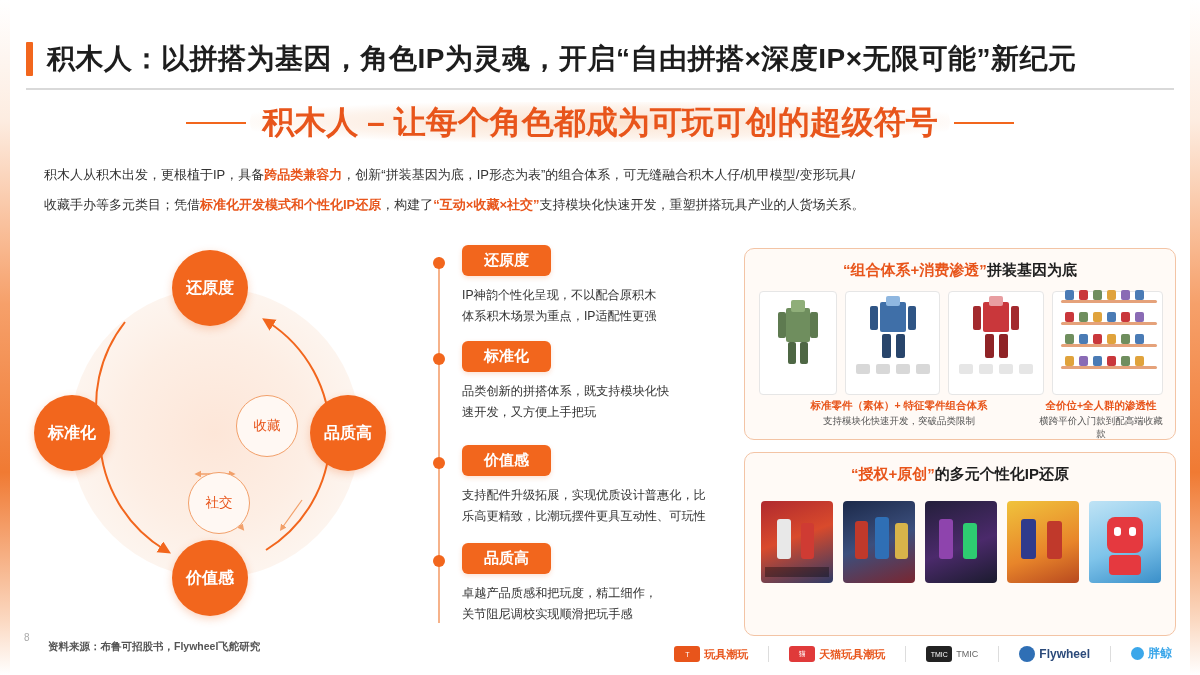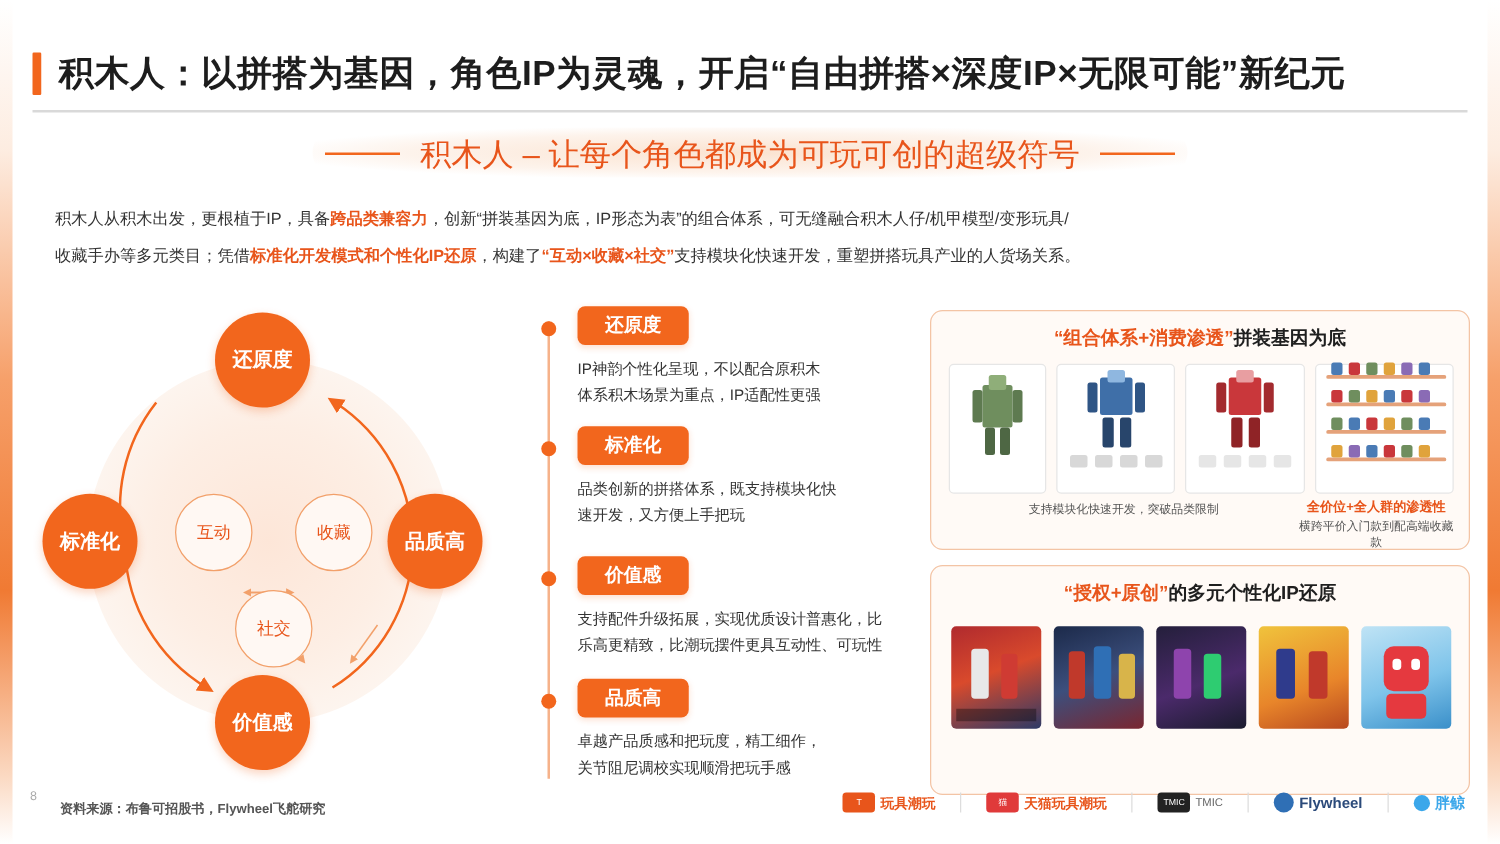--- a/index.html
+++ b/index.html
@@ -29,21 +29,21 @@
   .header-underline { position:absolute; left:26px; top:88px; width:1148px; height:2px; background:#d9d9d9; }
 
   
   .subband { position:absolute; left:150px; top:100px; width:900px; height:46px; display:flex; align-items:center; justify-content:center; }
   .subband .brush {
     position:absolute; left:100px; top:2px; width:700px; height:40px;
     background:radial-gradient(ellipse at 50% 50%, rgba(250,222,200,.85) 0%, rgba(252,235,222,.6) 55%, rgba(255,255,255,0) 78%);
     border-radius:20px;
   }
   .subband .dashL, .subband .dashR { position:relative; width:60px; height:2px; background:#f2661d; }
-  .subband .subtitle { position:relative; font-size:25px; font-weight:normal; color:#e8551b; margin:0 16px; white-space:nowrap; }
+  .subband .subtitle { position:relative; font-size:32px; font-weight:bold; color:#e8551b; margin:0 16px; white-space:nowrap; }
 
   
   .para { position:absolute; left:44px; top:160px; width:1110px; font-size:13px; line-height:30px; color:#333; }
   .para b { color:#e8551b; font-weight:bold; }
 
   
   .diagram { position:absolute; left:18px; top:240px; width:400px; height:390px; }
   .halo {
     position:absolute; left:52px; top:48px; width:290px; height:290px; border-radius:50%;
     background:radial-gradient(circle at 50% 50%, #fde6d8 0%, #fdeee4 45%, #fdf5ef 72%, rgba(255,255,255,0) 100%);
@@ -105,21 +105,21 @@
 
   
   .poster-row { position:absolute; left:16px; top:48px; width:400px; height:82px; display:flex; gap:10px; }
   .poster { width:72px; height:82px; border-radius:4px; position:relative; overflow:hidden; }
   .plab-row { position:absolute; left:16px; top:138px; width:400px; display:flex; gap:10px; }
   .plab { width:72px; text-align:center; font-size:11px; font-weight:bold; color:#222; }
 
   
   .footer-src { position:absolute; left:48px; top:640px; font-size:10.5px; color:#555; font-weight:bold; }
   .page-num { position:absolute; left:24px; top:632px; font-size:10px; color:#aaa; }
-  .logos { position:absolute; right:28px; top:634px; height:28px; display:flex; align-items:flex-start; gap:20px; }
+  .logos { position:absolute; right:28px; top:634px; height:28px; display:flex; align-items:flex-end; gap:20px; }
   .logo-chip { display:flex; align-items:center; gap:4px; font-size:11px; color:#444; }
   .logo-sq { width:26px; height:16px; border-radius:3px; display:flex; align-items:center; justify-content:center; font-size:7px; color:#fff; }
   .divider-v { width:1px; height:16px; background:#ddd; }
   .logo-txt-orange { color:#e8551b; font-weight:bold; font-size:11px; }
   .logo-dot { width:13px; height:13px; border-radius:50%; background:#3ba7ea; display:inline-block; }
 </style>
 </head>
 <body>
 
 <div class="rail-left"></div>
@@ -171,23 +171,20 @@
   <div class="node left">
       <span>标准化</span>
     </div>
   <div class="node right">
       <span>品质高</span>
     </div>
   <div class="node bot">
       <span>价值感</span>
     </div>
 
-  <div class="inner-node i1">
-      <span>互动</span>
-    </div>
   <div class="inner-node i2">
       <span>收藏</span>
     </div>
   <div class="inner-node i3">
       <span>社交</span>
     </div>
 </div>
 
 <div class="timeline">
   <div class="tl-line"></div>
@@ -286,20 +283,21 @@
       <div class="mini-fig" style="left:26px;top:64px;width:9px;height:10px;background:#8a6bb5;"></div>
       <div class="mini-fig" style="left:40px;top:64px;width:9px;height:10px;background:#4a7bb5;"></div>
       <div class="mini-fig" style="left:54px;top:64px;width:9px;height:10px;background:#c9373b;"></div>
       <div class="mini-fig" style="left:68px;top:64px;width:9px;height:10px;background:#6f8e5e;"></div>
       <div class="mini-fig" style="left:82px;top:64px;width:9px;height:10px;background:#e0a33c;"></div>
     </div>
   </div>
 
   <div class="cap-row">
     <div class="cap" style="width:280px;">
+      <div class="c1">标准零件（素体）+ 特征零件组合体系</div>
       <div class="c2">支持模块化快速开发，突破品类限制</div>
     </div>
     <div class="cap" style="width:124px;">
       <div class="c1">全价位+全人群的渗透性</div>
       <div class="c2">横跨平价入门款到配高端收藏款</div>
     </div>
   </div>
 </div>
 
 <div class="card card2">

